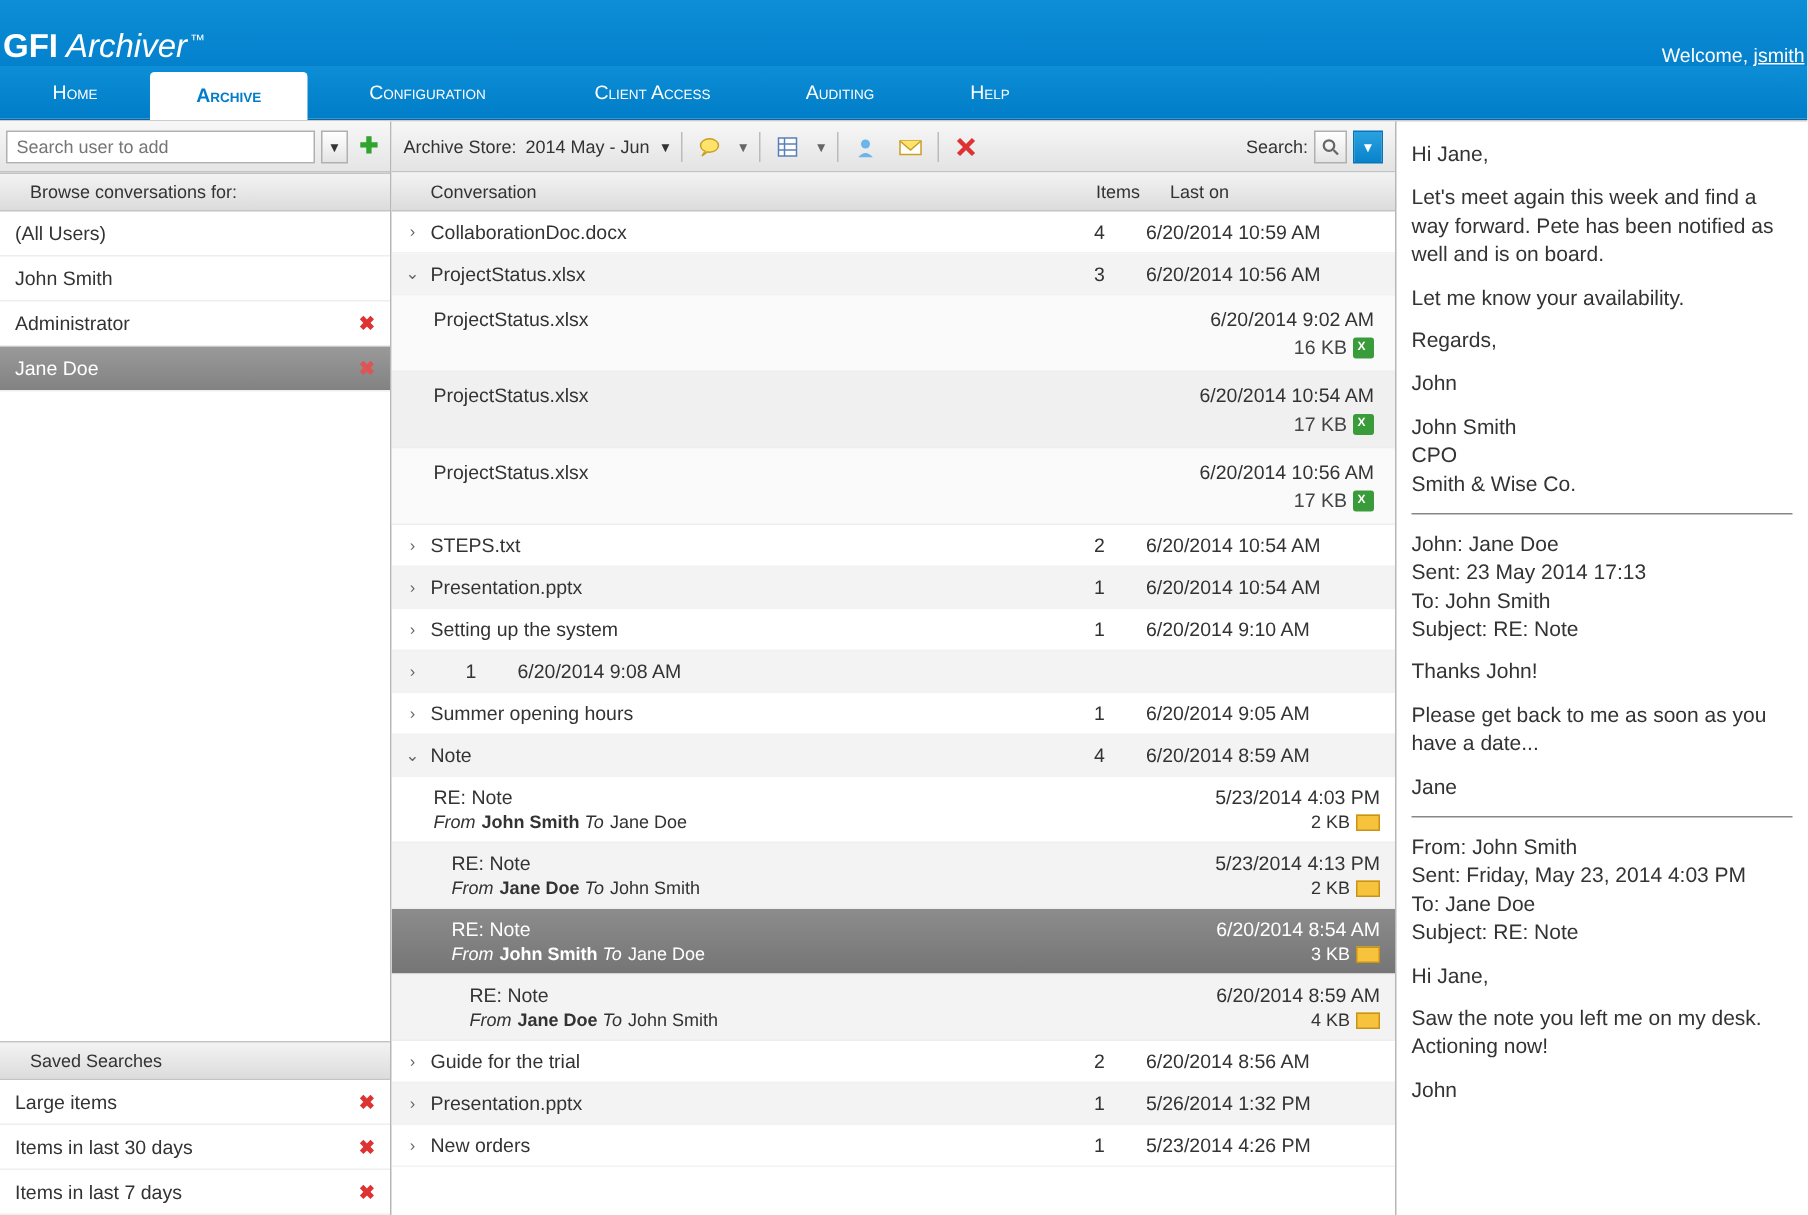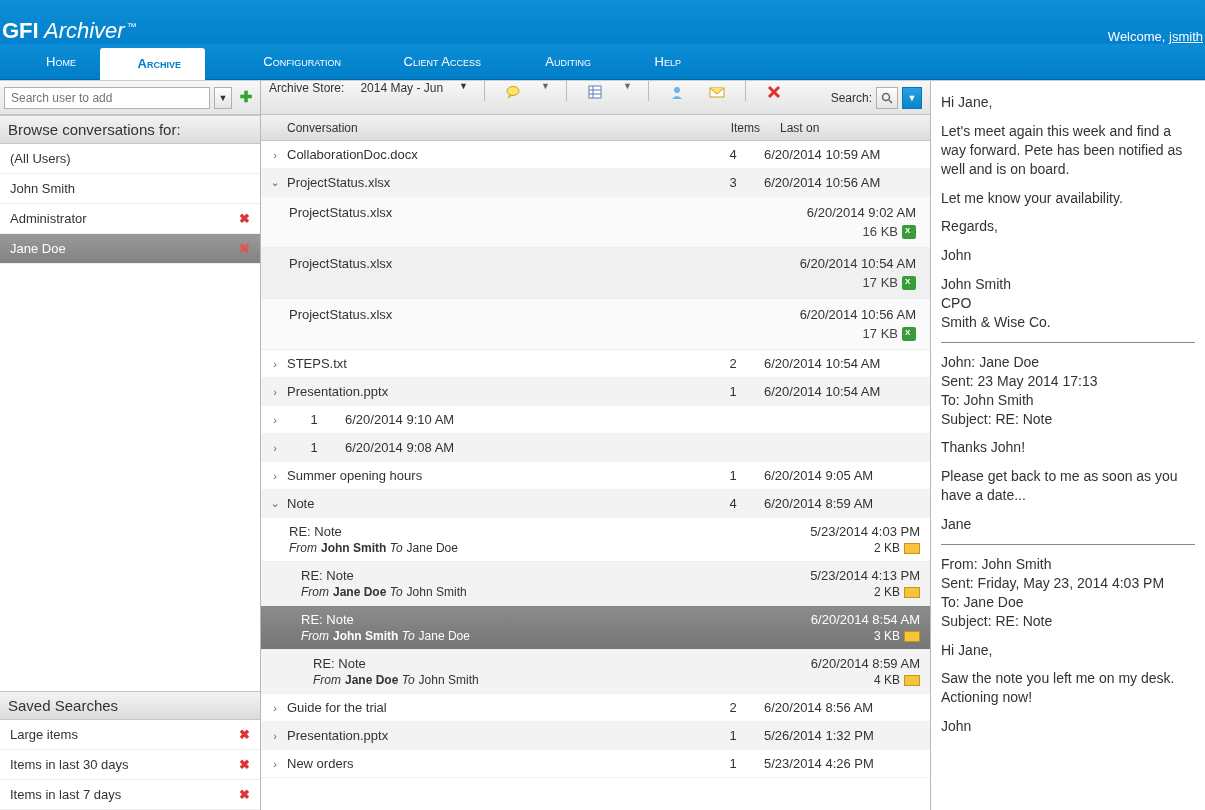--- a/index.html
+++ b/index.html
@@ -4,44 +4,44 @@
 <style>
 *{box-sizing:border-box;margin:0;padding:0;font-family:"Segoe UI",Arial,sans-serif}
 body{width:1205px;height:810px;overflow:hidden;background:#fff;font-size:13px;color:#333}
 .hdr{background:linear-gradient(#0d8ed6,#0481cd);height:44px;display:flex;align-items:flex-end;padding:0 2px;color:#fff}
 .logo{font-size:22px;font-weight:300;font-style:italic}
 .logo b{font-weight:700;font-style:normal}
 .tm{font-size:10px;vertical-align:super;margin-left:2px}
 .welcome{margin-left:auto;font-size:13px}
 .welcome a{color:#fff;text-decoration:underline}
 .tabs{background:linear-gradient(#0d8ed6,#007dc8);height:36px;display:flex;border-bottom:1px solid #006aa9}
-.tab{padding:10px 24px 0;color:#fff;font-size:13px;font-variant:small-caps;cursor:pointer;text-align:right}
+.tab{padding:10px 24px 0;color:#fff;font-size:13px;font-variant:small-caps;cursor:pointer;text-align:center}
 .tab.t0{width:100px}
 .tab.t2{width:130px}
 .tab.t3{width:160px}
 .tab.t4{width:140px}
 .tab.t5{width:110px}
 .tab.t6{width:90px}
 .tab.active{background:#fff;color:#007dc8;border-radius:3px 3px 0 0;margin-top:4px;height:32px;padding-top:8px;font-weight:600;width:105px}
 .main{display:flex;height:730px;border-top:1px solid #ccc}
 .left{width:261px;border-right:1px solid #b7b7b7;display:flex;flex-direction:column;background:#fff}
 .searchbar{background:linear-gradient(#f7f7f7,#e5e5e5);padding:4px;height:34px;display:flex;align-items:center;gap:4px;border-bottom:1px solid #c4c4c4}
 .searchbar input{flex:1;height:22px;border:1px solid #b0b0b0;padding:0 6px;color:#888;font-size:12px}
 .dd-btn{width:18px;height:22px;border:1px solid #b0b0b0;background:linear-gradient(#fff,#e4e4e4);display:flex;align-items:center;justify-content:center;font-size:9px}
 .plus-btn{width:20px;height:20px;color:#2fa52f;font-weight:bold;font-size:15px;text-align:center;cursor:pointer}
-.sect-hdr{background:linear-gradient(#f3f3f3,#dcdcdc);padding:5px 8px;font-size:15px;border-bottom:1px solid #c4c4c4;border-top:1px solid #c4c4c4}
+.sect-hdr{background:linear-gradient(#f3f3f3,#dcdcdc);padding:5px 20px;font-size:12px;border-bottom:1px solid #c4c4c4;border-top:1px solid #c4c4c4}
 .user-list{flex:0 0 auto}
 .user{padding:7px 10px;cursor:pointer;border-bottom:1px solid #eee;display:flex;align-items:center}
 .user.sel{background:linear-gradient(#9a9a9a,#828282);color:#fff}
 .user .del{margin-left:auto;color:#d33;font-weight:bold;cursor:pointer}
 .user.sel .del{color:#d55}
 .flex-grow{flex:1}
 .saved-list .user{padding:7px 10px}
 .mid{flex:1;border-right:1px solid #b7b7b7;display:flex;flex-direction:column;overflow:hidden}
-.toolbar{background:linear-gradient(#f7f7f7,#e3e3e3);height:34px;display:flex;padding:0 8px;gap:16px;border-bottom:1px solid #c4c4c4;font-size:12px}
+.toolbar{background:linear-gradient(#f7f7f7,#e3e3e3);height:34px;display:flex;align-items:center;padding:0 8px;gap:6px;border-bottom:1px solid #c4c4c4;font-size:12px}
 .toolbar .lbl{color:#333}
 .tb-btn{width:24px;height:22px;display:inline-flex;align-items:center;justify-content:center;border:1px solid transparent;border-radius:2px;cursor:pointer}
 .sep{width:1px;height:20px;background:#bbb}
 .search-right{margin-left:auto;display:flex;align-items:center;gap:4px}
 .search-right input{width:190px;height:22px;border:1px solid #b0b0b0;padding:0 6px;font-style:italic;color:#888;font-size:12px}
 .search-go{width:22px;height:22px;border:1px solid #b0b0b0;background:linear-gradient(#fff,#e4e4e4);display:flex;align-items:center;justify-content:center}
 .search-dd{width:20px;height:22px;background:linear-gradient(#2aa1e0,#0883ca);border:1px solid #0676b8;display:flex;align-items:center;justify-content:center;color:#fff;font-size:9px}
 .cols{background:linear-gradient(#f3f3f3,#dcdcdc);height:26px;display:flex;align-items:center;border-bottom:1px solid #c4c4c4;font-size:12px;color:#333}
 .cols .c-conv{flex:1;padding-left:26px}
 .cols .c-items{width:62px;text-align:right;padding-right:10px}
@@ -244,20 +244,21 @@
           <span class="dt">6/20/2014 10:54 AM</span>
         </div>
         <div class="crow alt">
           <span class="exp">›</span>
           <span class="name">Presentation.pptx</span>
           <span class="cnt">1</span>
           <span class="dt">6/20/2014 10:54 AM</span>
         </div>
         <div class="crow">
           <span class="exp">›</span>
+          <span class="name">Setting up the system</span>
           <span class="cnt">1</span>
           <span class="dt">6/20/2014 9:10 AM</span>
         </div>
         <div class="crow alt">
           <span class="exp">›</span>
           <span class="cnt">1</span>
           <span class="dt">6/20/2014 9:08 AM</span>
         </div>
         <div class="crow">
           <span class="exp">›</span>

